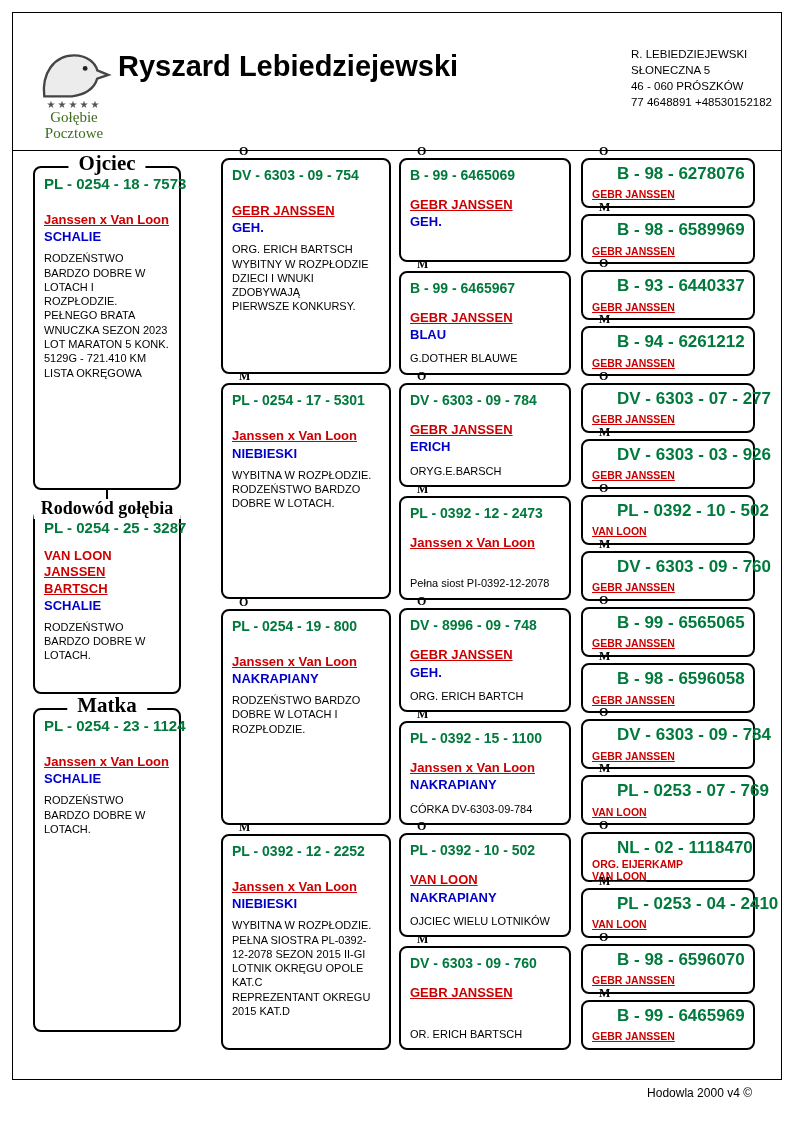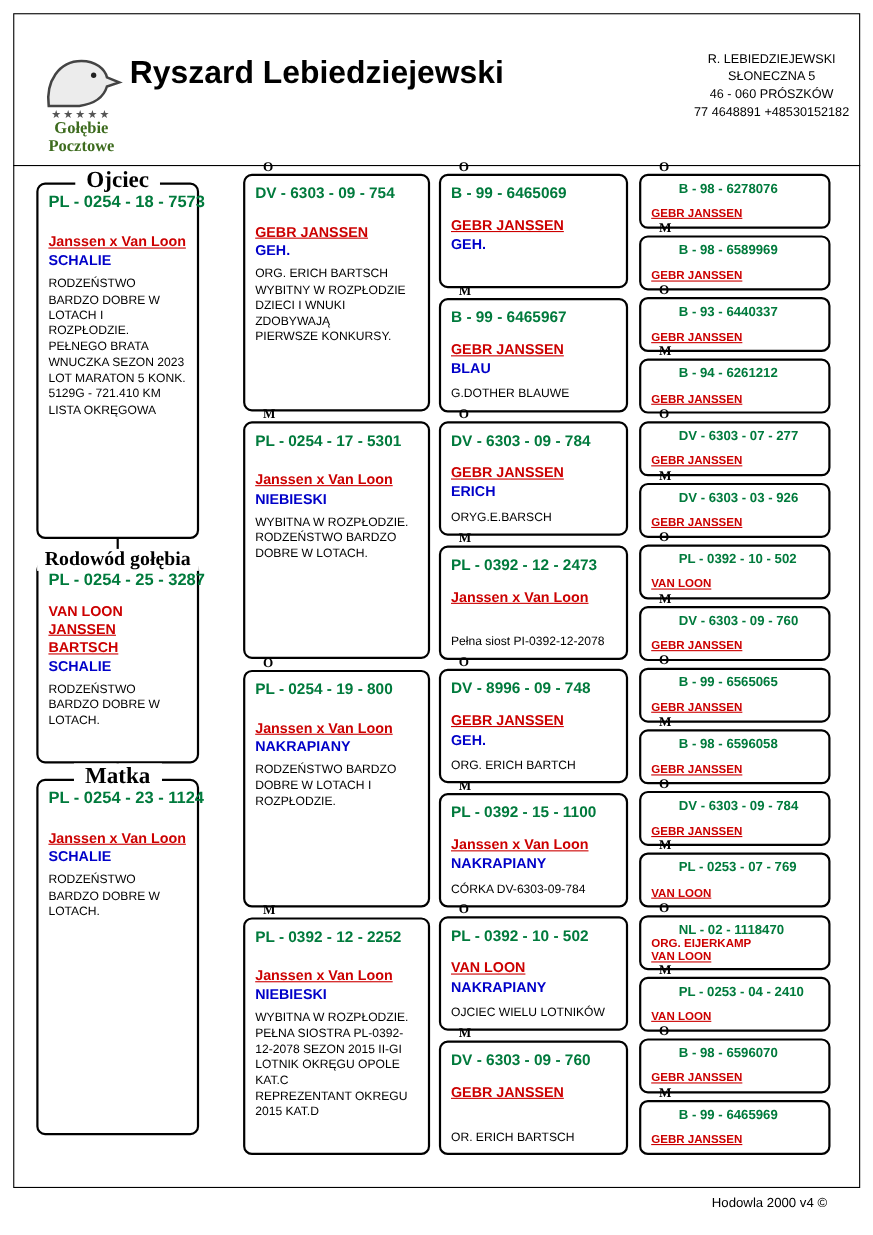--- a/index.html
+++ b/index.html
@@ -9,25 +9,25 @@
   html,body{background:#fff;}
   body{width:794px;height:1123px;position:relative;overflow:hidden;
        font-family:"Liberation Sans","DejaVu Sans",sans-serif;color:#000;}
   .frame{position:absolute;left:12px;top:12px;width:770px;height:1068px;border:1px solid #000;}
   .header-rule{position:absolute;left:12px;top:150px;width:770px;border-top:1px solid #000;}
 
   
   .logo{position:absolute;left:22px;top:48px;width:104px;text-align:center;}
   .logo svg{width:76px;height:52px;display:block;margin:0 auto;}
   .stars{font-size:10px;letter-spacing:2px;color:#555;line-height:10px;}
-  .caption{font-family:"Liberation Serif","DejaVu Serif",serif;font-weight:bold;
+  .caption{font-family:"Liberation Serif","DejaVu Serif",serif;font-weight:normal;
            color:var(--caption_green);font-size:15px;line-height:1.05;}
   .page-title{position:absolute;left:118px;top:50px;font-size:29px;font-weight:bold;
               white-space:nowrap;}
-  .address{position:absolute;right:22px;top:46px;text-align:center;font-size:11.5px;line-height:1.4;}
+  .address{position:absolute;right:22px;top:46px;text-align:left;font-size:11.5px;line-height:1.4;}
 
   .footer{position:absolute;right:42px;top:1086px;font-size:12px;}
 
   
   .col{position:absolute;top:158px;height:892px;display:flex;flex-direction:column;justify-content:space-between;}
   .col1{position:absolute;left:33px;top:158px;width:148px;height:892px;}
   .col2{left:221px;width:170px;}
   .col3{left:399px;width:172px;}
   .col4{left:581px;width:174px;}
 
@@ -45,21 +45,21 @@
              font-size:21px;white-space:nowrap;line-height:1.1;}
   .subject .box-title{font-size:18px;top:-13px;padding:0 7px;}
   .marker{position:absolute;top:-16px;left:13px;font-family:"Liberation Serif","DejaVu Serif",serif;
           font-weight:bold;font-size:12px;line-height:15px;padding:0 3px;}
 
   .ring{font-weight:bold;color:var(--ring_green);font-size:14px;white-space:nowrap;}
   .g1 .ring{font-size:15px;margin-bottom:20px;}
   .subject .ring{margin-bottom:12px;}
   .g2 .ring{margin-bottom:20px;}
   .g3 .ring{margin-bottom:14px;}
-  .g4 .ring{font-size:12px;padding-left:25px;}
+  .g4 .ring{font-size:17px;padding-left:25px;}
 
   .name{font-weight:bold;color:var(--name_red);font-size:13px;line-height:1.25;}
   .g4 .name{font-size:10.5px;line-height:1.2;}
   .u{text-decoration:underline;}
   .trait{font-weight:bold;color:var(--trait_blue);font-size:13px;margin-top:1px;}
   .desc{font-size:11px;line-height:1.3;margin-top:7px;white-space:pre-line;}
   .g3 .desc{margin-top:auto;}
   .name:empty,.trait:empty,.desc:empty{display:none;}
 
   .vline{position:absolute;left:50%;width:2px;margin-left:-1px;background:#000;}

